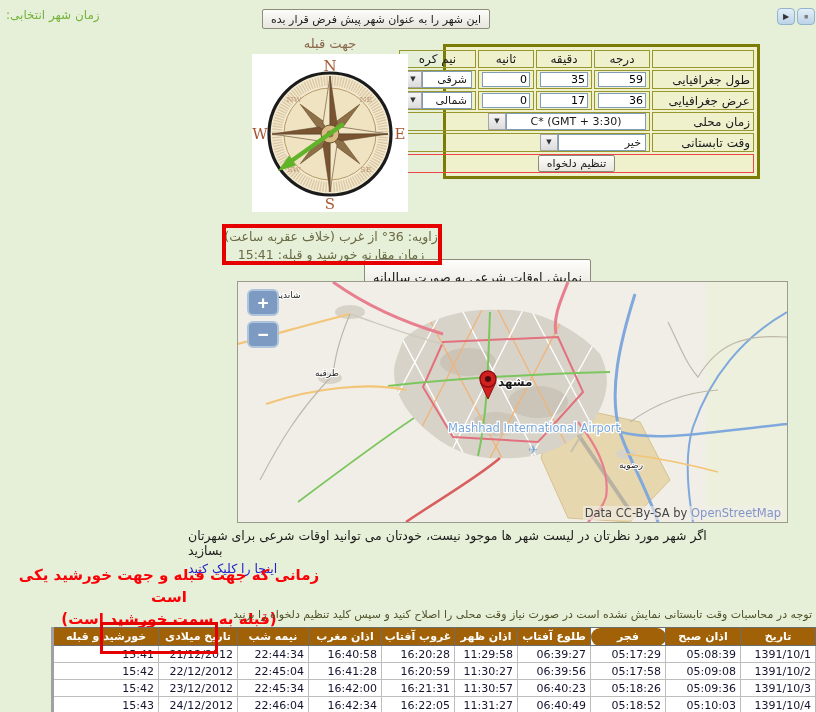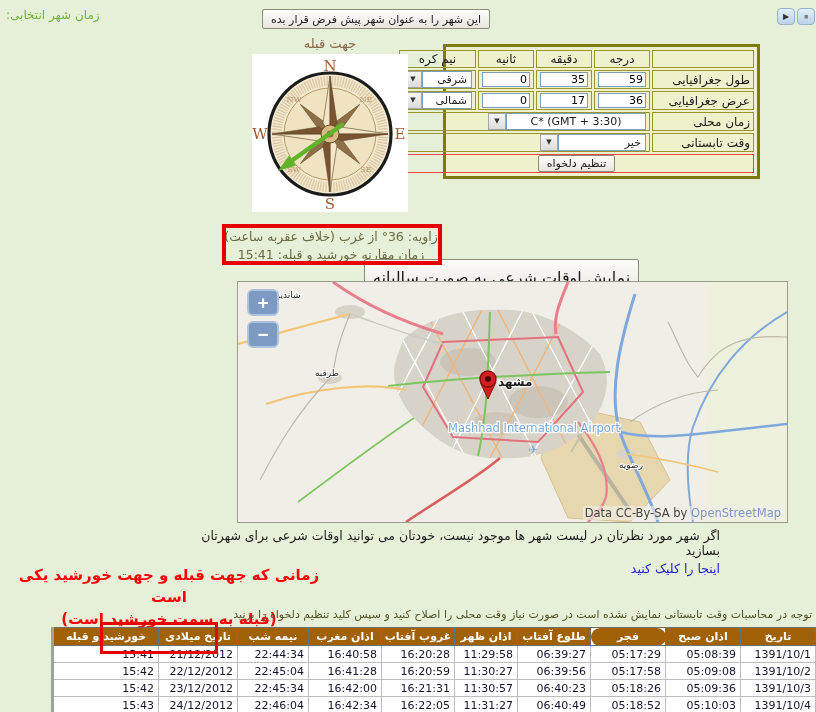--- a/index.html
+++ b/index.html
@@ -56,39 +56,39 @@
   }
   .ltr{direction:ltr;}
   
   .compass-title{left:252px;top:36px;width:156px;text-align:center;font-size:13px;color:#8a684c;}
   .compass-box{left:252px;top:54px;width:156px;height:158px;background:#fff;}
   
   .qibla-text{left:214px;top:216px;width:234px;text-align:center;font-size:12.5px;color:#6a6a44;line-height:18px;margin-top:12px;}
   .redbox{border:4px solid #e60000;z-index:5;pointer-events:none;}
   .redbox1{left:222px;top:224px;width:212px;height:33px;}
   .redbox2{left:100px;top:622px;width:112px;height:26px;border-width:3px;}
-  .annual-btn{left:364px;top:259px;height:37px;font-size:16px;}
+  .annual-btn{left:364px;top:259px;height:37px;font-size:13px;}
   
   .map{
     left:237px;top:281px;width:549px;height:240px;border:1px solid #9c9c8e;
     background:#f1eee7;overflow:hidden;box-sizing:content-box;
   }
   .zoombtn{
     position:absolute;width:32px;height:27px;border-radius:6px;background:#7d9bc2;
     border:2px solid #aec4dc;color:#fff;font-size:19px;font-weight:bold;line-height:22px;
     text-align:center;padding:0;cursor:pointer;left:9px;
   }
   .zin{top:7px;} .zout{top:39px;}
   .attrib{
     position:absolute;right:4px;bottom:2px;font-size:11.5px;color:#444;direction:ltr;
     background:rgba(241,238,231,.6);padding:0 2px;
   }
   .attrib .osm{color:#8295c9;cursor:pointer;}
   
-  .build-note{left:180px;top:528px;width:540px;text-align:right;font-size:12.5px;color:#1c1c1c;}
+  .build-note{left:188px;top:528px;width:540px;text-align:left;font-size:12.5px;color:#1c1c1c;}
   .click-link{display:inline-block;margin-top:3px;color:#2323cc;font-size:12.5px;cursor:pointer;}
   .red-note{left:4px;top:564px;width:330px;text-align:center;color:#fb0006;font-weight:bold;font-size:15px;line-height:22px;}
   .dst-note{left:200px;top:608px;width:612px;font-size:11px;color:#52522a;white-space:nowrap;}
   
   .times-wrap{left:104px;top:627px;width:712px;}
   table.times{
     border-collapse:collapse;table-layout:fixed;width:712px;direction:rtl;
     border-right:1px solid #9a9a9a;border-left:3px solid #a0a0a0;background:#fff;
   }
   table.times th{

